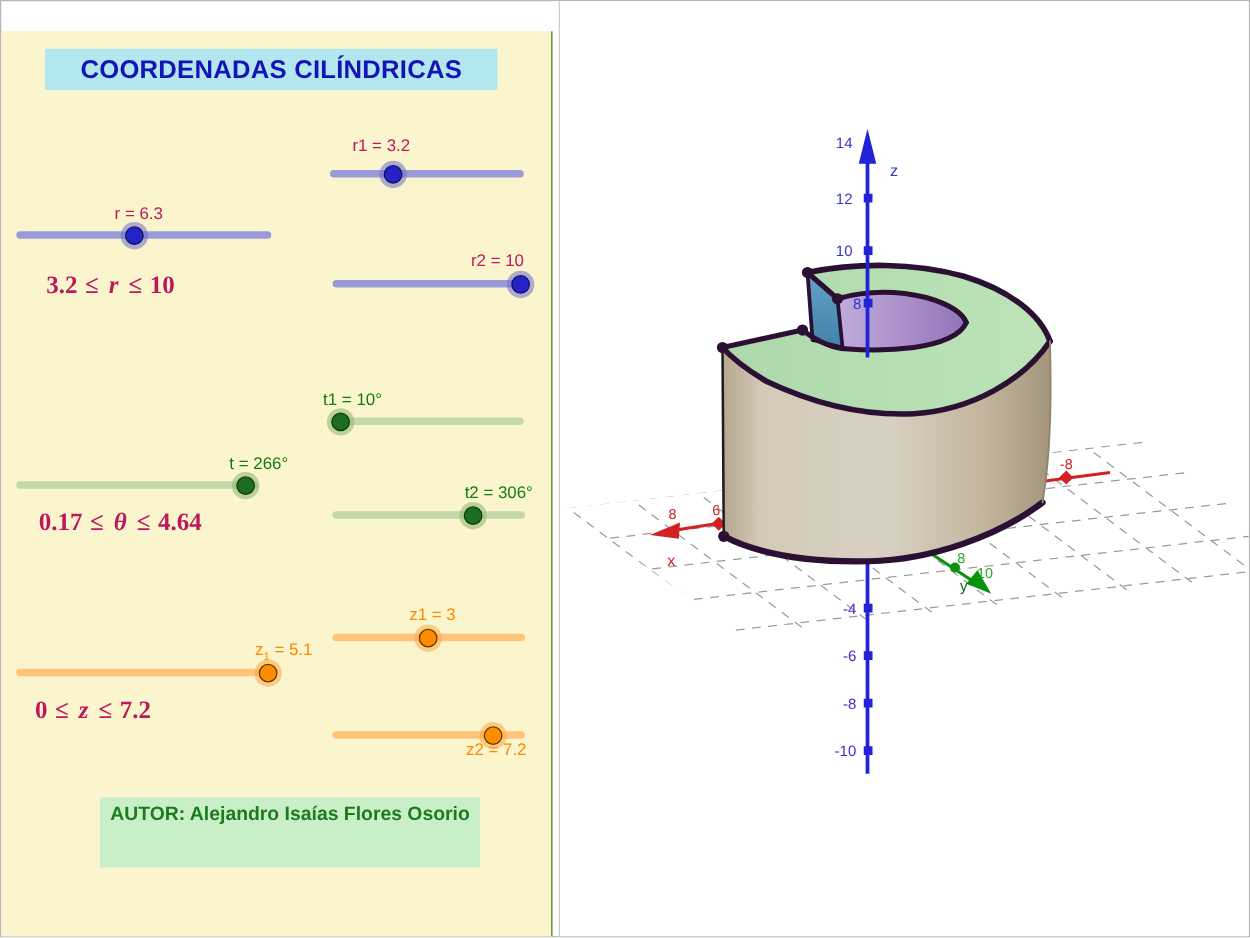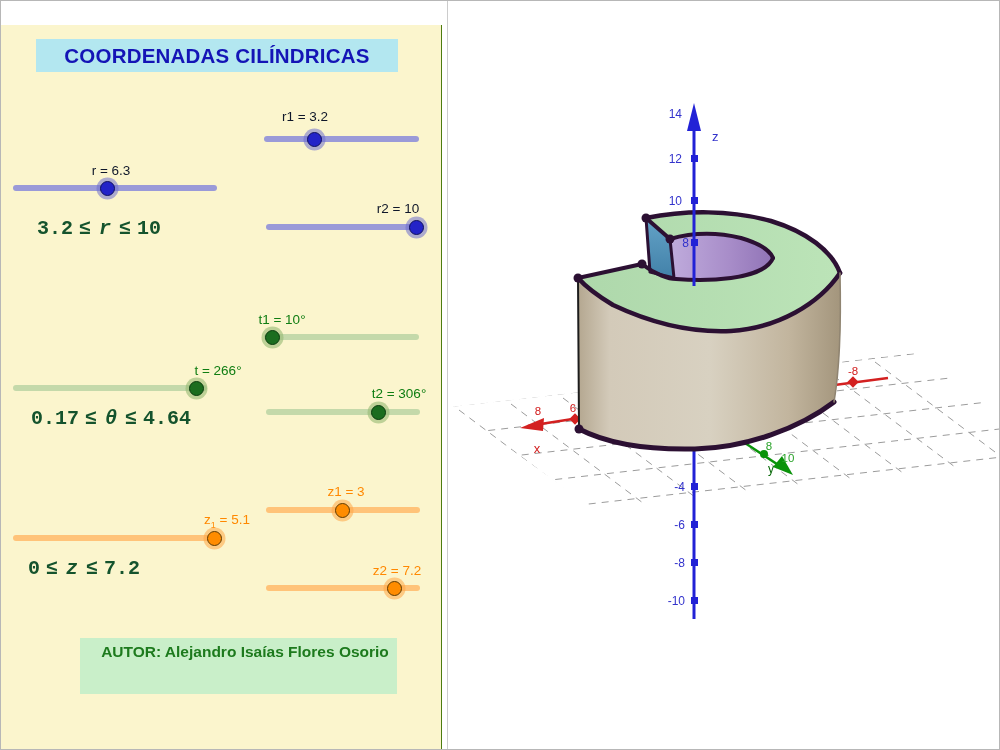--- a/index.html
+++ b/index.html
@@ -15,36 +15,36 @@
   .title-box{position:absolute;left:35px;top:14px;width:362px;height:33px;
              background:#b3e7f0;color:#1414b6;font-size:20.5px;font-weight:bold;
              text-align:center;line-height:33px;letter-spacing:0.2px;}
 
   .slider{position:absolute;}
   .track{position:absolute;height:6px;border-radius:3px;}
   .knob{position:absolute;width:15px;height:15px;border-radius:50%;box-sizing:border-box;}
   .slider-label{position:absolute;font-size:13.5px;white-space:nowrap;transform:translateX(-50%);}
   .blue  .track{background:#9a9ad8;}
   .blue  .knob{background:#2323c8;border:1.5px solid #10105e;box-shadow:0 0 0 3.5px rgba(110,110,205,0.55);}
-  .blue  .slider-label{color:#0f172a;}
+  .blue  .slider-label{color:#be185d;}
   .green .track{background:#c4d9aa;}
   .green .knob{background:#1b6d1f;border:1.5px solid #0a3c0d;box-shadow:0 0 0 3.5px rgba(150,185,115,0.6);}
   .green .slider-label{color:#0f7d12;}
   .orange .track{background:#ffc379;}
   .orange .knob{background:#ff8c00;border:1.5px solid #5e3a00;box-shadow:0 0 0 3.5px rgba(255,165,70,0.55);}
   .orange .slider-label{color:#ff8800;}
   .sub{font-size:9px;vertical-align:-4px;}
 
-  .ineq{position:absolute;font-family:Liberation Mono, monospace;
-        font-weight:bold;font-size:20px;color:#14532d;white-space:nowrap;}
+  .ineq{position:absolute;font-family:Liberation Serif, serif;
+        font-weight:bold;font-size:20px;color:#be185d;white-space:nowrap;}
   .ineq .v{font-style:italic;padding:0 2px;}
   .ineq .rel{padding:0 6px;}
 
   .author-box{position:absolute;left:79px;top:613px;width:304px;height:56px;background:#c9efc9;
-              color:#1d7a1d;font-weight:bold;font-size:15.5px;text-align:center;padding-left:13px;}
+              color:#1d7a1d;font-weight:bold;font-size:15.5px;text-align:center;}
   .author-box div{margin-top:5px;}
 
   svg text{font-family:"Liberation Sans",sans-serif;}
 </style>
 </head>
 <body>
 
 <div id="app">
 
   <div id="left-panel">
@@ -73,21 +73,21 @@
       <span>3.2</span><span class="rel">≤</span><span class="v">r</span><span class="rel">≤</span><span>10</span>
     </div>
 
     <div class="slider green">
       <div class="slider-label" style="left:281px;top:287px">t1 = 10°</div>
       <div class="track" style="left:263px;top:309px;width:155px"></div>
       <div class="knob" style="left:264px;top:305px"></div>
     </div>
 
     <div class="slider green">
-      <div class="slider-label" style="left:217px;top:338px">t = 266°</div>
+      <div class="slider-label" style="left:206px;top:338px">t = 266°</div>
       <div class="track" style="left:12px;top:360px;width:194px"></div>
       <div class="knob" style="left:188px;top:356px"></div>
     </div>
 
     <div class="slider green">
       <div class="slider-label" style="left:398px;top:361px">t2 = 306°</div>
       <div class="track" style="left:265px;top:384px;width:154px"></div>
       <div class="knob" style="left:370px;top:380px"></div>
     </div>
 
@@ -101,21 +101,21 @@
       <div class="knob" style="left:334px;top:478px"></div>
     </div>
 
     <div class="slider orange">
       <div class="slider-label" style="left:226px;top:487px"><span>z</span><span class="sub">1</span><span> = 5.1</span></div>
       <div class="track" style="left:12px;top:510px;width:206px"></div>
       <div class="knob" style="left:206px;top:506px"></div>
     </div>
 
     <div class="slider orange">
-      <div class="slider-label" style="left:396px;top:538px">z2 = 7.2</div>
+      <div class="slider-label" style="left:396px;top:567px">z2 = 7.2</div>
       <div class="track" style="left:265px;top:560px;width:154px"></div>
       <div class="knob" style="left:386px;top:556px"></div>
     </div>
 
     <div class="ineq" style="left:27px;top:532px">
       <span>0</span><span class="rel">≤</span><span class="v">z</span><span class="rel">≤</span><span>7.2</span>
     </div>
 
     <div class="author-box">
       <div>AUTOR: Alejandro Isaías Flores Osorio</div>

